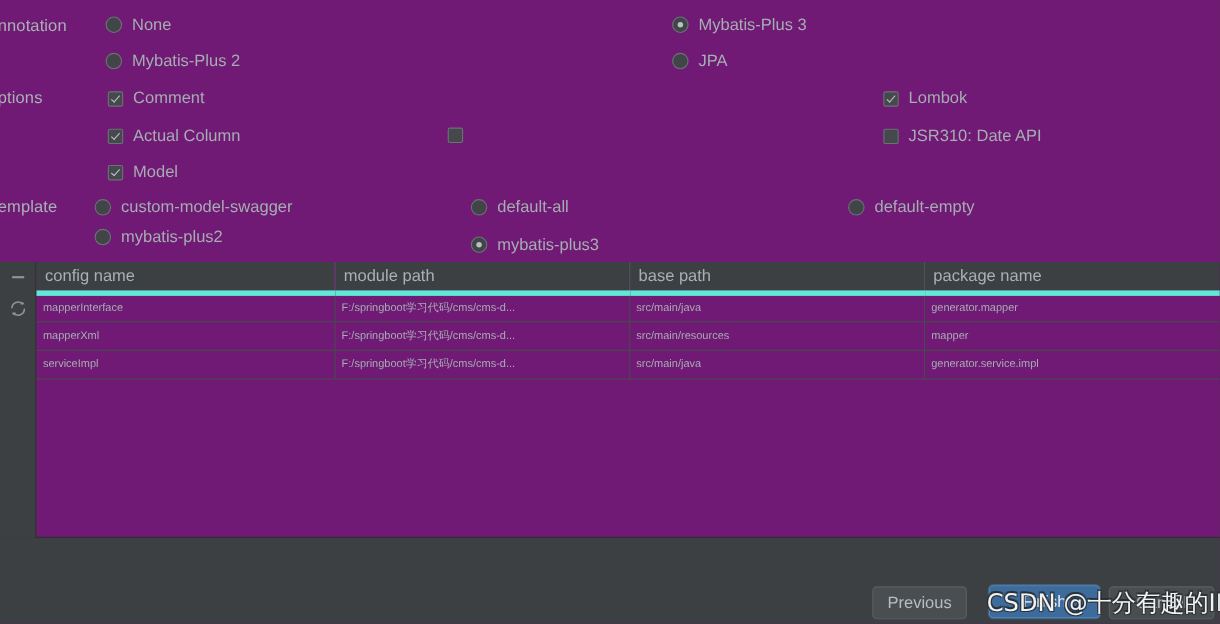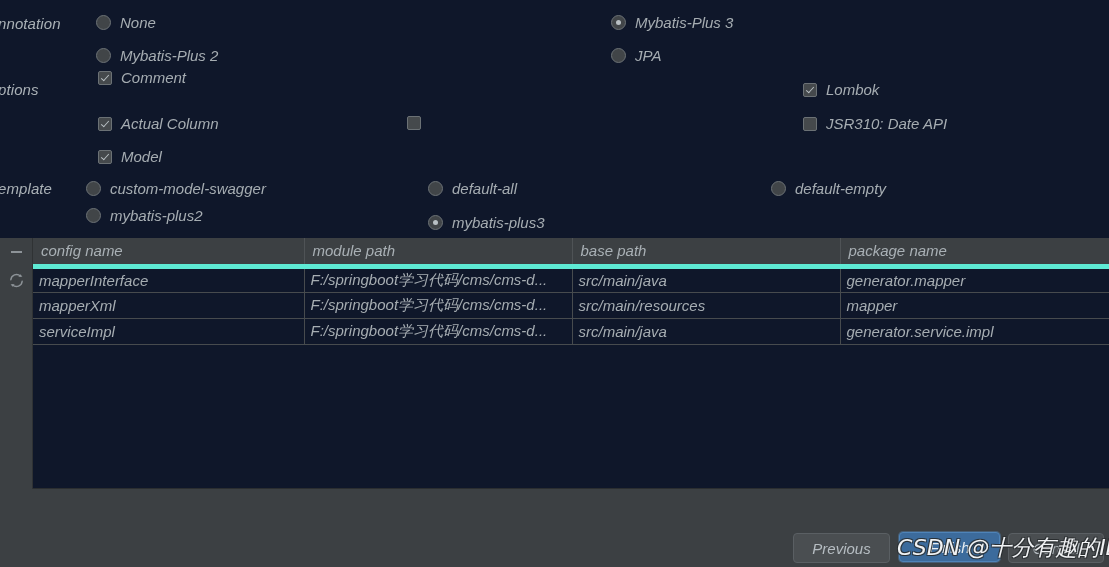--- a/index.html
+++ b/index.html
@@ -12,22 +12,21 @@
     height: 567px;
     overflow: hidden;
     font-family: "Liberation Sans", "DejaVu Sans", sans-serif;
     color: #a9b0b5;
     -webkit-font-smoothing: antialiased;
   }
   #root {
     position: relative;
     width: 1109px;
     height: 567px;
-    background: #0f172a;
-    font-style: italic;
+    background: #701a75;
   }
 
   
   .sec-label {
     position: absolute;
     font-size: 15px;
     color: #aab1b6;
     white-space: nowrap;
     letter-spacing: 0.1px;
   }
@@ -155,21 +154,21 @@
   table.grid td {
     color: #a6adb2;
     height: 26px;
     padding: 0 0 0 6px;
     border-bottom: 1px solid #474b4e;
     border-right: 1px solid #474b4e;
     box-sizing: border-box;
     white-space: nowrap;
     overflow: hidden;
     text-overflow: clip;
-    font-size: 15px;
+    font-size: 10px;
   }
   table.grid td:last-child { border-right: none; }
 
   
   #footer {
     position: absolute;
     left: 0;
     top: 489px;
     width: 1109px;
     height: 78px;
@@ -237,21 +236,21 @@
   <div class="opt" style="left:611px; top:15px;">
     <span class="radio on"></span>
     <span class="lbl">Mybatis-Plus 3</span>
   </div>
 
   <div class="opt" style="left:611px; top:48px;">
     <span class="radio"></span>
     <span class="lbl">JPA</span>
   </div>
 
-  <div class="opt" style="left:98px; top:70px;">
+  <div class="opt" style="left:98px; top:82px;">
     <span class="cb on"></span>
     <span class="lbl">Comment</span>
   </div>
 
   <div class="opt" style="left:98px; top:116px;">
     <span class="cb on"></span>
     <span class="lbl">Actual Column</span>
   </div>
 
   <div class="opt" style="left:98px; top:149px;">
@@ -351,20 +350,20 @@
             <td>F:/springboot学习代码/cms/cms-d...</td>
             <td>src/main/java</td>
             <td>generator.service.impl</td>
           </tr>
         </tbody>
       </table>
     </div>
   </div>
 
   <div id="footer">
-    <div class="btn" style="left:793px; top:44px; width:97px;">Previous</div>
+    <div class="btn" style="left:793px; top:44px; width:86px;">Previous</div>
     <div class="btn primary" style="left:899px; top:43px; width:101px;">Finish</div>
     <div class="btn" style="left:1008px; top:44px; width:96px;">Cancel</div>
   </div>
 
   <div id="watermark">CSDN @十分有趣的ID</div>
 
 </div>
 
 </body></html>

